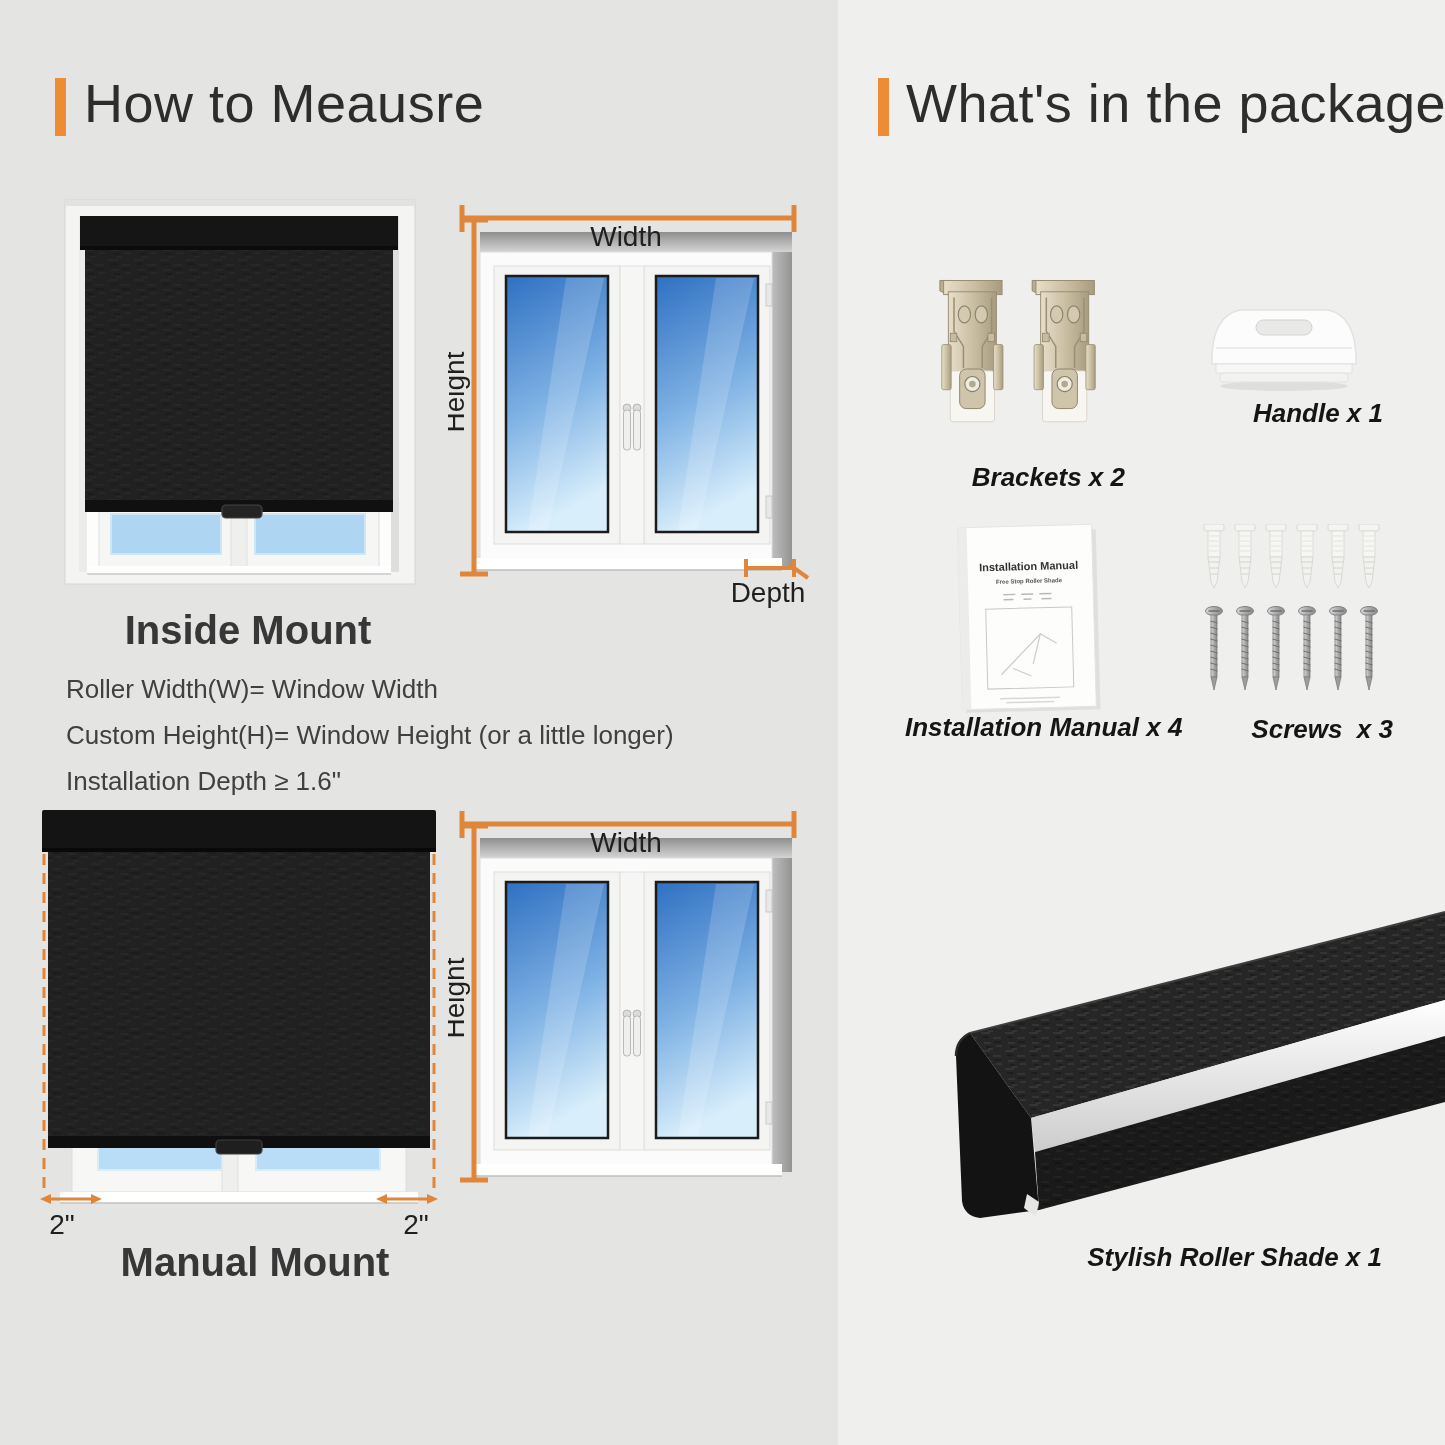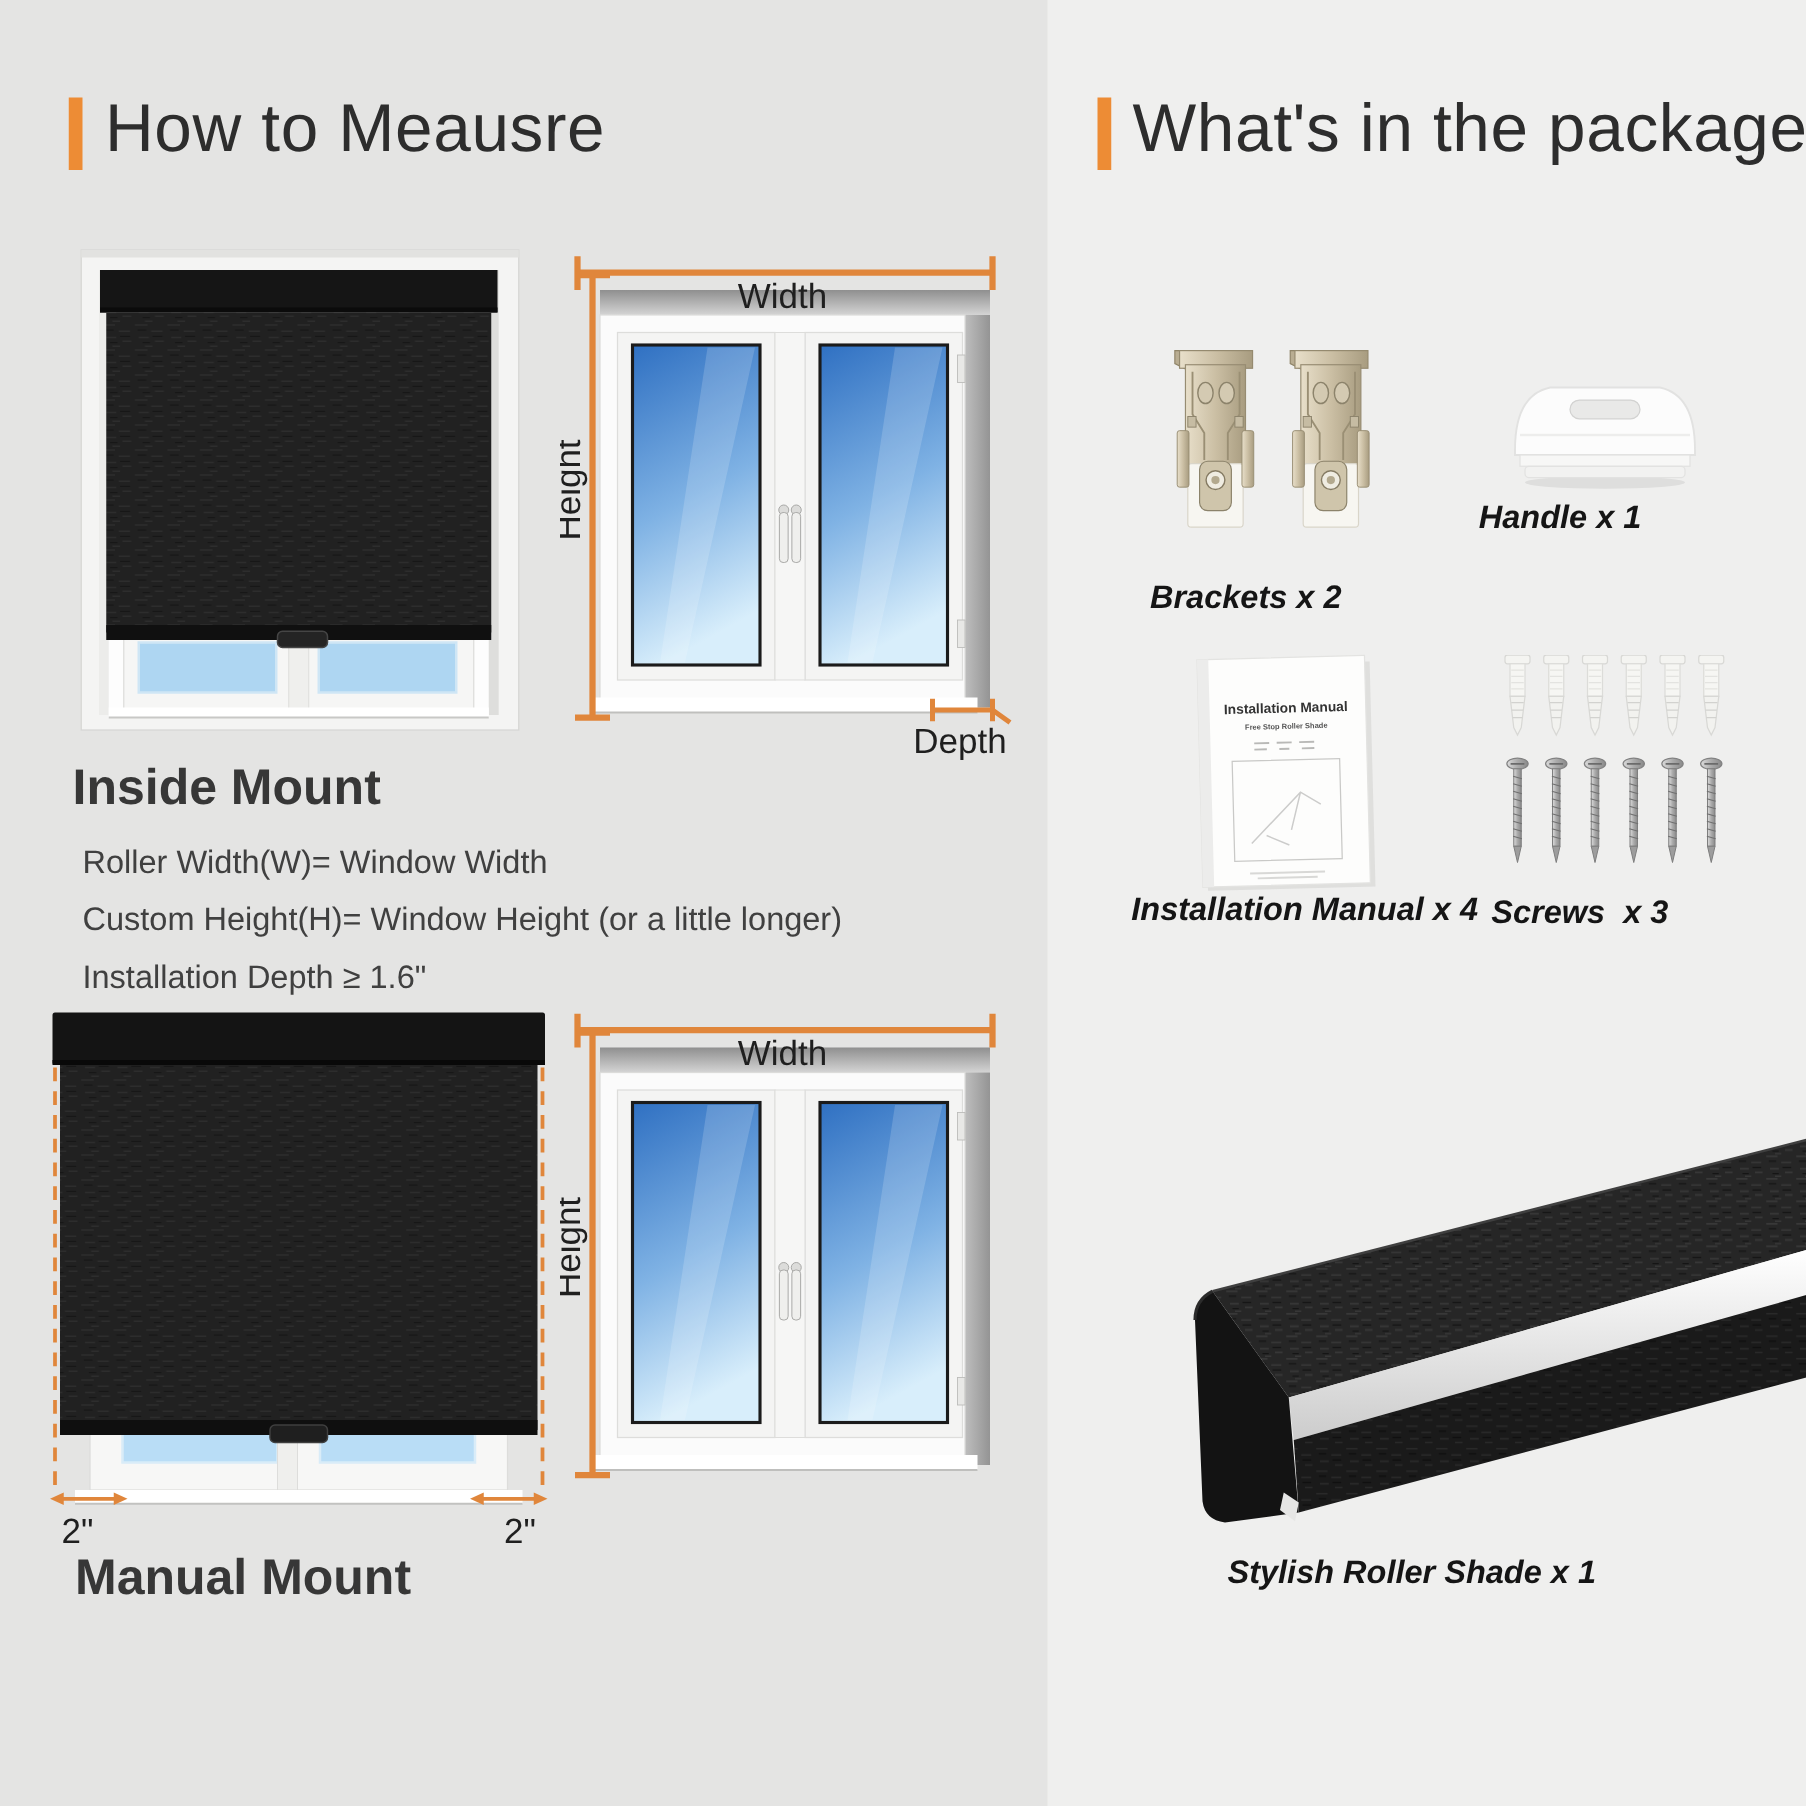--- a/index.html
+++ b/index.html
@@ -2,23 +2,23 @@
 <html><head>
 <meta charset="utf-8">
 <style>
   *{margin:0;padding:0;box-sizing:border-box}
   html,body{width:1445px;height:1445px}
   body{position:relative;font-family:"Liberation Sans","DejaVu Sans",sans-serif;background:#e4e4e3;overflow:hidden}
   .abs{position:absolute}
   .right-bg{position:absolute;left:838px;top:0;width:607px;height:1445px;background:#efefee}
   .accent{width:11px;height:58px;background:#ED8C35}
   .sec-title{font-size:54px;font-weight:normal;color:#2d2d2d;letter-spacing:.5px;white-space:nowrap}
-  .mount-heading{font-size:40px;font-weight:bold;color:#373737;text-align:left;white-space:nowrap}
+  .mount-heading{font-size:40px;font-weight:bold;color:#373737;text-align:center;white-space:nowrap}
   .spec-line{font-size:26px;color:#404040;line-height:46px;white-space:nowrap}
-  .item-label{font-size:26px;font-weight:bold;font-style:italic;color:#151515;text-align:left;white-space:pre}
+  .item-label{font-size:26px;font-weight:bold;font-style:italic;color:#151515;text-align:right;white-space:pre}
   svg{display:block}
   svg text{font-family:"Liberation Sans","DejaVu Sans",sans-serif}
   .dim-label{font-size:28px;fill:#1f1f1f}
   .ovh-label{font-size:28px;fill:#1f1f1f}
   .manual-title{font-size:11px;font-weight:bold;fill:#333}
   .manual-sub{font-size:6px;font-weight:bold;fill:#555}
 </style>
 </head>
 <body>
 

